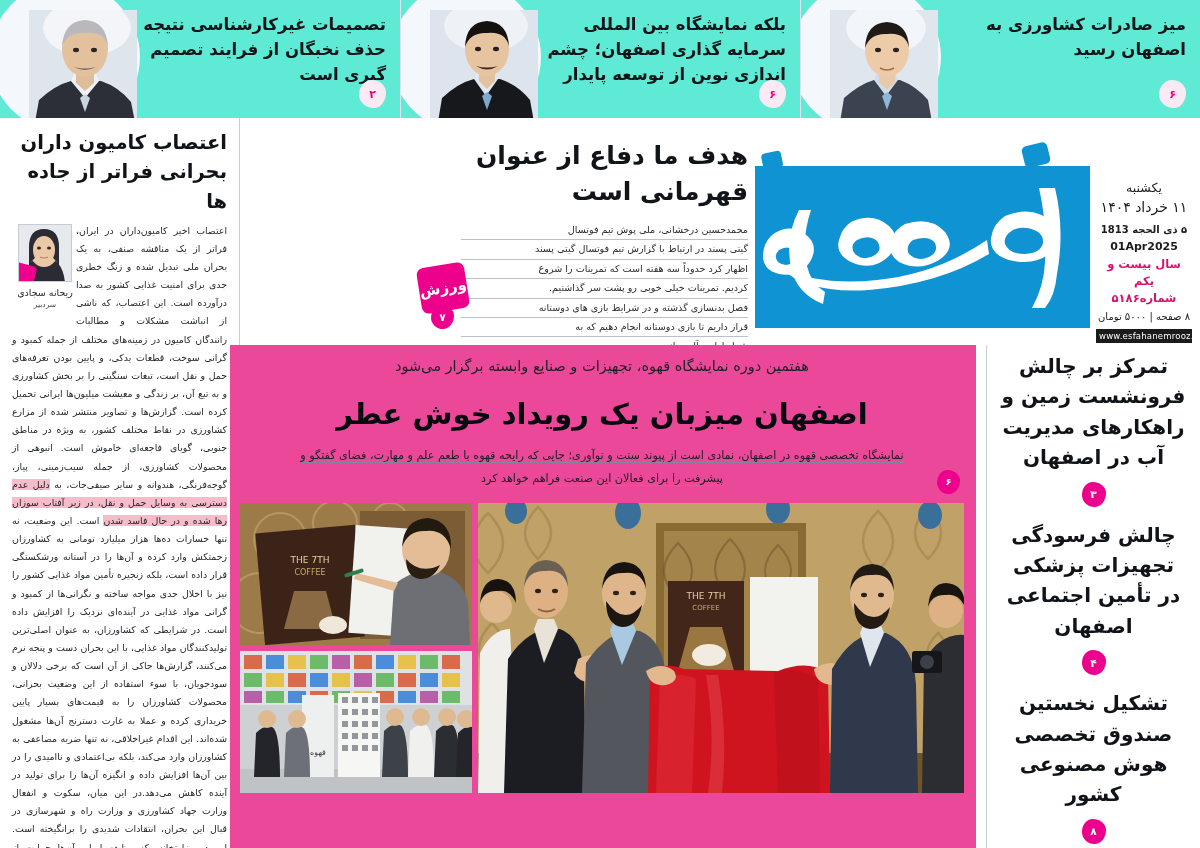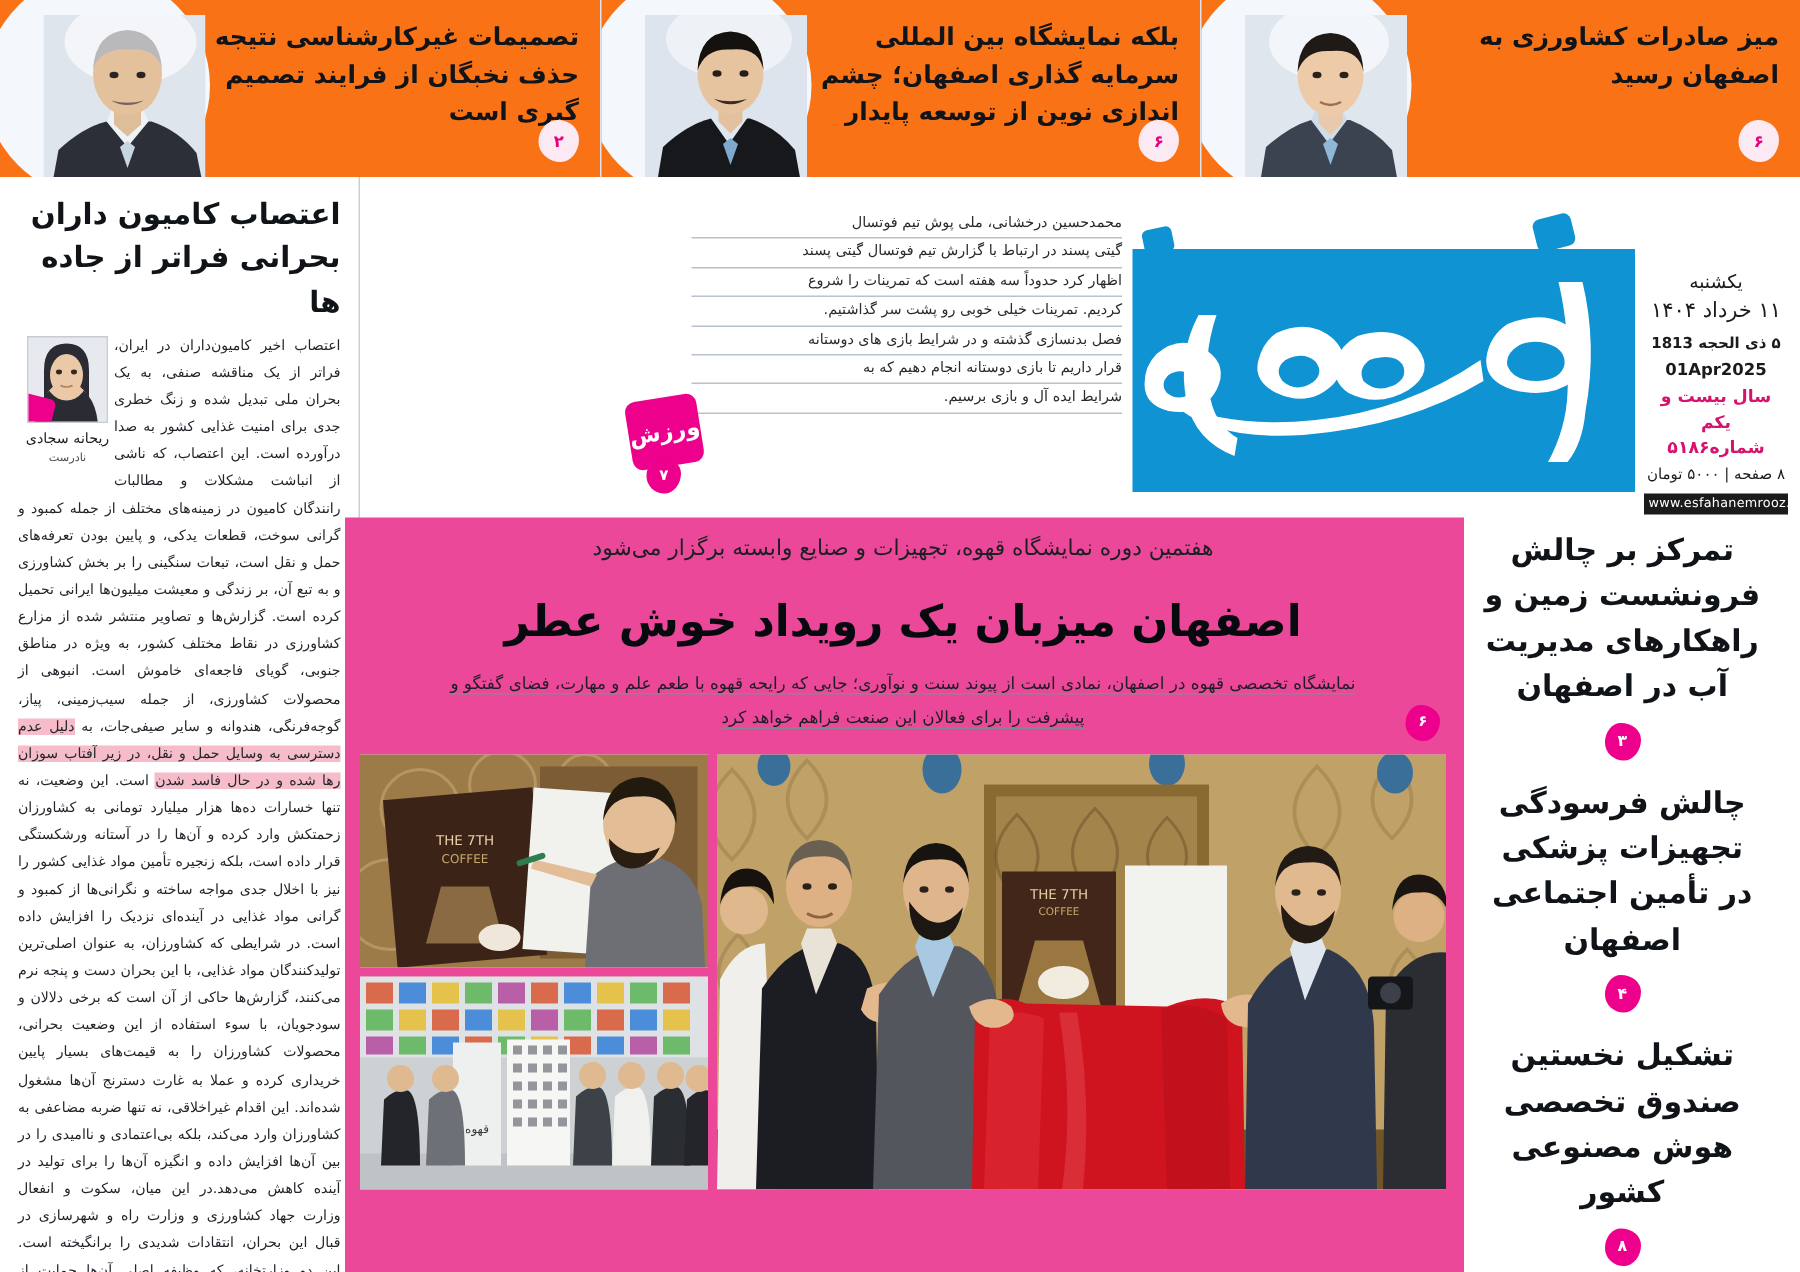--- a/index.html
+++ b/index.html
@@ -17,21 +17,21 @@
   
   .topstrip {
     position: absolute; top: 0; right: 0;
     width: 1200px; height: 118px;
     display: flex; flex-direction: row;
     background: #e9eef5;
   }
   .tb {
     position: relative; flex: 1 1 33.333%;
     height: 118px; overflow: hidden;
-    background: #f97316;
+    background: #5eead4;
     border-left: 1px solid #dde4ee;
   }
   .tb:last-child { border-left: none; }
   .tb-blob {
     position: absolute; left: -10px; top: -18px;
     width: 150px; height: 150px; border-radius: 50%;
     background: #f4f7fb;
   }
   .tb-photo {
     position: absolute; left: 8px; top: 0;
@@ -160,21 +160,21 @@
   .rc-arole { font-size: 7.5px; color: #4b4b4b; }
   .rc-body {
     margin-top: 6px; font-size: 9.4px; line-height: 1.93;
     color: #22262b; text-align: justify;
   }
   .rc-body p { margin: 0; }
   .rc-hl { background: #f6bcc9; }
 
   
   .leftcol {
-    position: absolute; right: 12px; top: 345px;
+    position: absolute; right: 0; top: 345px;
     width: 214px; height: 503px;
     padding: 6px 12px 0 12px;
     border-left: 1px solid #c9cfd6;
     background: #ffffff;
   }
   .lc-item { text-align: center; margin-bottom: 4px; }
   .lc-title {
     font-size: 20px; font-weight: bold; color: #101418;
     line-height: 1.52; letter-spacing: -0.3px;
   }
@@ -336,20 +336,21 @@
                    m6 18 q-8 6 -2 14 q9 8 20 1 q8 -6 2 -14 q-8 -7 -20 -1z"></path>
 
           <path d="M56 70 q-10 30 -4 56 q4 18 18 26 l-2 12 q-26 -10 -32 -36 q-6 -32 8 -58z"></path>
           <path d="M16 96 q16 -14 34 -2 q14 10 6 26 q-10 18 -32 14 q-16 -4 -16 -18 q0 -12 8 -20z
                    m8 14 q-6 6 -1 12 q8 6 16 0 q6 -6 0 -12 q-7 -5 -15 0z"></path>
         </g>
       </svg>
     </div>
 
     <div class="sports">
+      <div class="sports-title">هدف ما دفاع از عنوان قهرمانی است</div>
       <div class="sports-body">
         <div>محمدحسین درخشانی، ملی پوش تیم فوتسال</div>
         <div>گیتی پسند در ارتباط با گزارش تیم فوتسال گیتی پسند</div>
         <div>اظهار کرد حدوداً سه هفته است که تمرینات را شروع</div>
         <div>کردیم. تمرینات خیلی خوبی رو پشت سر گذاشتیم.</div>
         <div>فصل بدنسازی گذشته و در شرایط بازی های دوستانه</div>
         <div>قرار داریم تا بازی دوستانه انجام دهیم که به</div>
         <div>شرایط ایده آل و بازی برسیم.</div>
       </div>
       <div class="sport-badge">ورزش</div>
@@ -368,21 +369,21 @@
           <ellipse cx="27" cy="24" rx="15" ry="18" fill="#ecc9a6"></ellipse>
           <path d="M12 22 Q12 4 27 4 Q42 4 42 22 L42 42 Q38 30 27 30 Q16 30 12 42 Z" fill="#2b2b33"></path>
           <ellipse cx="27" cy="25" rx="11" ry="14" fill="#ecc9a6"></ellipse>
           <ellipse cx="22" cy="23" rx="2" ry="1.6" fill="#35291f"></ellipse>
           <ellipse cx="32" cy="23" rx="2" ry="1.6" fill="#35291f"></ellipse>
           <path d="M23 32 q4 2 8 0" stroke="#b3805c" stroke-width="1.1" fill="none"></path>
         </svg>
         <div class="tag"></div>
       </div>
       <div class="rc-aname">ریحانه سجادی</div>
-      <div class="rc-arole">نادرست</div>
+      <div class="rc-arole">سردبیر</div>
     </div>
 
     <div class="rc-body">
       <p><span>اعتصاب اخیر کامیون‌داران در ایران، فراتر از یک مناقشه صنفی، به یک بحران ملی تبدیل شده و زنگ خطری جدی برای امنیت غذایی کشور به صدا درآورده است. این اعتصاب، که ناشی از انباشت مشکلات و مطالبات رانندگان کامیون در زمینه‌های مختلف از جمله کمبود و گرانی سوخت، قطعات یدکی، و پایین بودن تعرفه‌های حمل و نقل است، تبعات سنگینی را بر بخش کشاورزی و به تبع آن، بر زندگی و معیشت میلیون‌ها ایرانی تحمیل کرده است. گزارش‌ها و تصاویر منتشر شده از مزارع کشاورزی در نقاط مختلف کشور، به ویژه در مناطق جنوبی، گویای فاجعه‌ای خاموش است. انبوهی از محصولات کشاورزی، از جمله سیب‌زمینی، پیاز، گوجه‌فرنگی، هندوانه و سایر صیفی‌جات، به </span><span class="rc-hl">دلیل عدم دسترسی به وسایل حمل و نقل، در زیر آفتاب سوزان رها شده و در حال فاسد شدن</span><span> است. این وضعیت، نه تنها خسارات ده‌ها هزار میلیارد تومانی به کشاورزان زحمتکش وارد کرده و آن‌ها را در آستانه ورشکستگی قرار داده است، بلکه زنجیره تأمین مواد غذایی کشور را نیز با اخلال جدی مواجه ساخته و نگرانی‌ها از کمبود و گرانی مواد غذایی در آینده‌ای نزدیک را افزایش داده است. در شرایطی که کشاورزان، به عنوان اصلی‌ترین تولیدکنندگان مواد غذایی، با این بحران دست و پنجه نرم می‌کنند، گزارش‌ها حاکی از آن است که برخی دلالان و سودجویان، با سوء استفاده از این وضعیت بحرانی، محصولات کشاورزان را به قیمت‌های بسیار پایین خریداری کرده و عملا به غارت دسترنج آن‌ها مشغول شده‌اند. این اقدام غیراخلاقی، نه تنها ضربه مضاعفی به کشاورزان وارد می‌کند، بلکه بی‌اعتمادی و ناامیدی را در بین آن‌ها افزایش داده و انگیزه آن‌ها را برای تولید در آینده کاهش می‌دهد.در این میان، سکوت و انفعال وزارت جهاد کشاورزی و وزارت راه و شهرسازی در قبال این بحران، انتقادات شدیدی را برانگیخته است. این دو وزارتخانه، که وظیفه اصلی آن‌ها حمایت از تولیدکنندگان و تسهیل‌گری در زنجیره تأمین مواد غذایی است، به نظر می‌رسد در ایفای نقش خود کوتاهی کرده و نتوانسته‌اند راهکارهای مناسبی برای حل این بحران ارائه دهند. عدم پاسخگویی و شفافیت این دو وزارتخانه، شائبه‌هایی را در خصوص سوء مدیریت و بی‌توجهی به اهمیت این بحران ایجاد کرده است.ریشه‌های این بحران را می‌توان در عوامل متعددی جستجو کرد. از جمله مهم‌ترین این عوامل می‌توان به مشکلات انباشته شده کامیون‌داران در زمینه‌های مختلف از جمله کمبود و گرانی سوخت، قطعات یدکی، و پایین بودن تعرفه‌های حمل و نقل اشاره کرد. سیاست‌های نادرست دولت در زمینه توزیع سوخت و قطعات یدکی، عدم توجه به مطالبات رانندگان کامیون و نادیده گرفتن نقش آن‌ها در زنجیره تأمین مواد غذایی، از جمله عواملی هستند که به تشدید این بحران دامن زده‌اند.</span></p>
     </div>
 
   </div>
 
   <div class="leftcol">
     <div class="lc-item">

